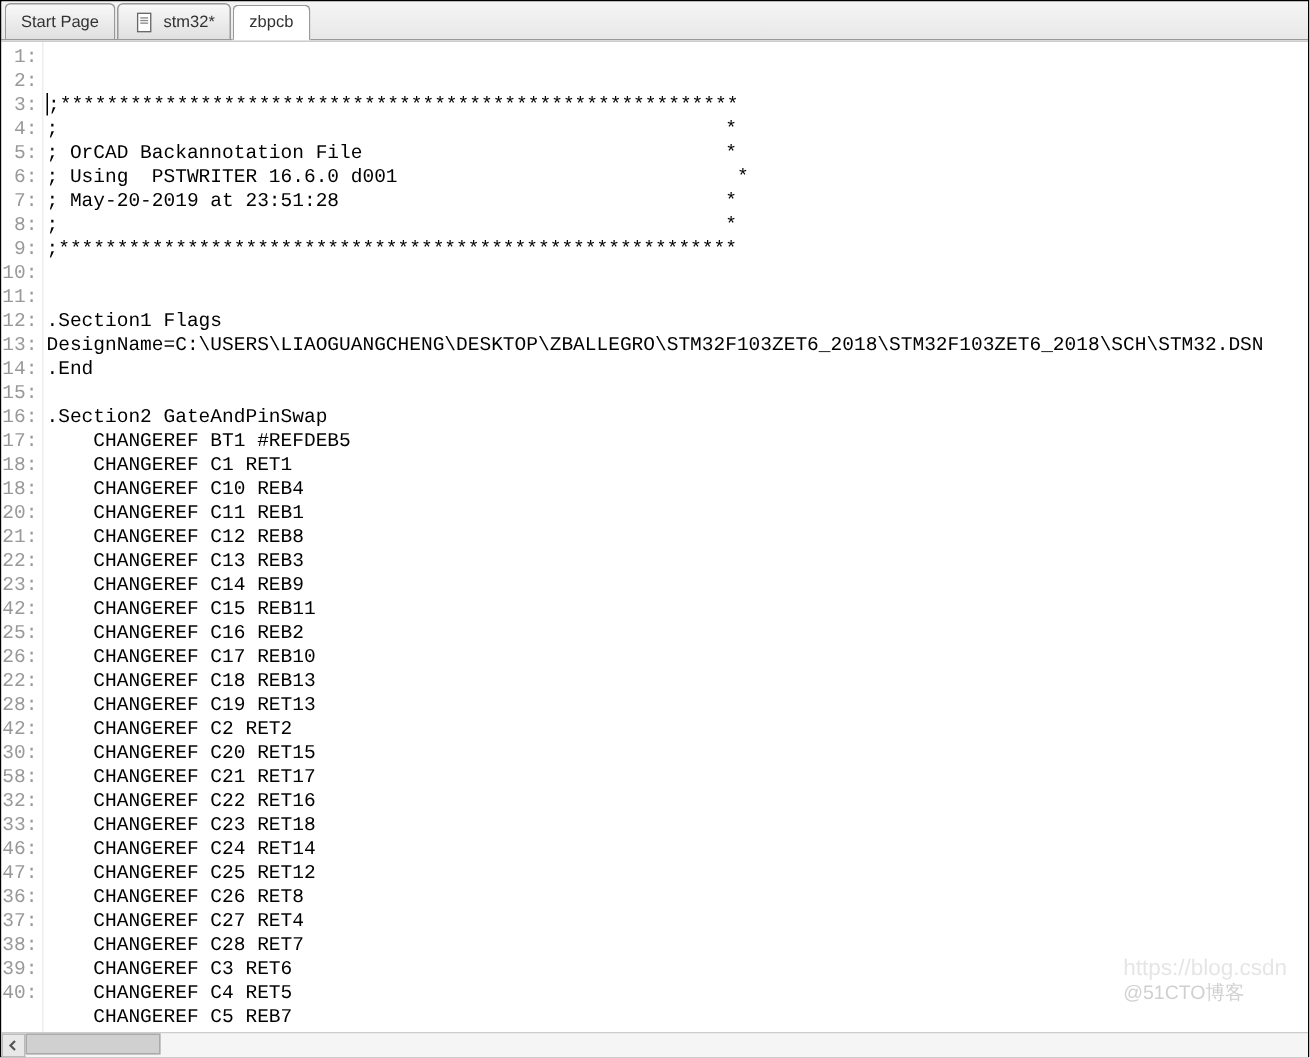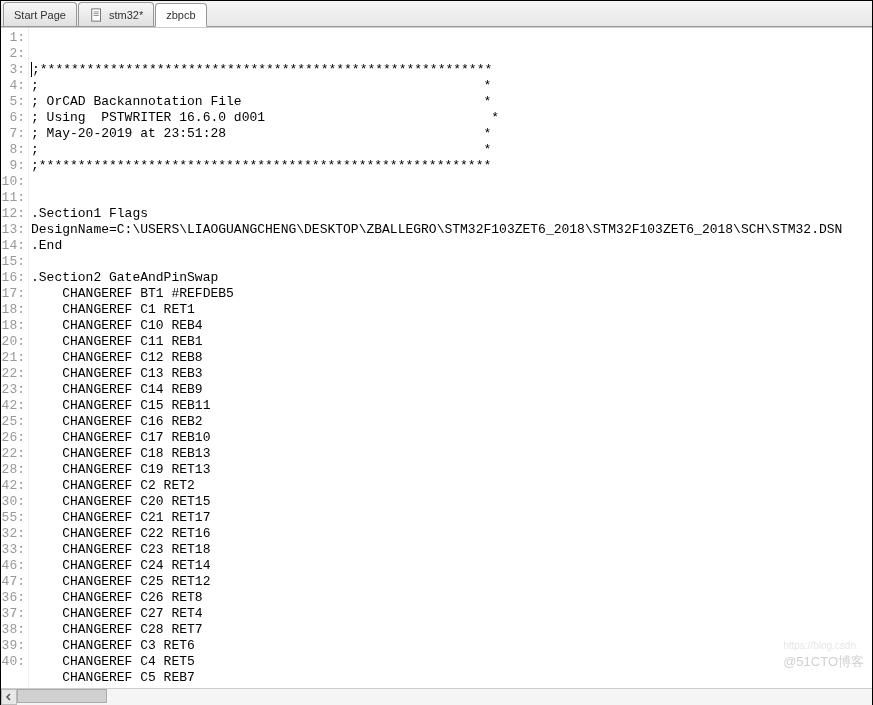--- a/index.html
+++ b/index.html
@@ -23,21 +23,21 @@
     .code-content { flex: 1; overflow: hidden; font-family: "Courier New", monospace; font-size: 13px; color: #000; line-height: 16px; padding-top: 2px; padding-left: 2px; white-space: pre; position: relative; }
     .code-line { height: 16px; white-space: pre; }
     .cursor { border-left: 1px solid #000; }
     
     .scroll-area { height: 16px; background: #f0f0f0; border-top: 1px solid #ccc; display: flex; align-items: center; }
     .scroll-left { width: 16px; height: 16px; background: #e8e8e8; border: 1px solid #bbb; display: flex; align-items: center; justify-content: center; }
     .scroll-track { flex: 1; height: 16px; background: #f5f5f5; position: relative; }
     .scroll-thumb { position: absolute; left: 0; top: 0; width: 90px; height: 14px; background: #d0d0d0; border: 1px solid #aaa; }
     
     .watermark { position: absolute; right: 8px; bottom: 2px; font-size: 13px; color: rgba(150,150,150,0.45); font-family: Arial, sans-serif; pointer-events: none; }
-    .watermark .blog { color: rgba(180,180,180,0.35); font-size: 10px; margin-right: 6px; }
+    .watermark .blog { color: rgba(180,180,180,0.35); font-size: 15px; margin-right: 6px; }
   </style>
 </head>
 <body>
 
 <div class="window">
 
   <div class="tab-bar">
     <div class="tab">
       <span>Start Page</span>
     </div>
@@ -82,21 +82,21 @@
         <div class="ln">21</div>
         <div class="ln">22</div>
         <div class="ln">23</div>
         <div class="ln">42</div>
         <div class="ln">25</div>
         <div class="ln">26</div>
         <div class="ln">22</div>
         <div class="ln">28</div>
         <div class="ln">42</div>
         <div class="ln">30</div>
-        <div class="ln">55</div>
+        <div class="ln">58</div>
         <div class="ln">32</div>
         <div class="ln">33</div>
         <div class="ln">46</div>
         <div class="ln">47</div>
         <div class="ln">36</div>
         <div class="ln">37</div>
         <div class="ln">38</div>
         <div class="ln">39</div>
         <div class="ln">40</div>
         <div class="ln" style="visibility: hidden;">41</div>

